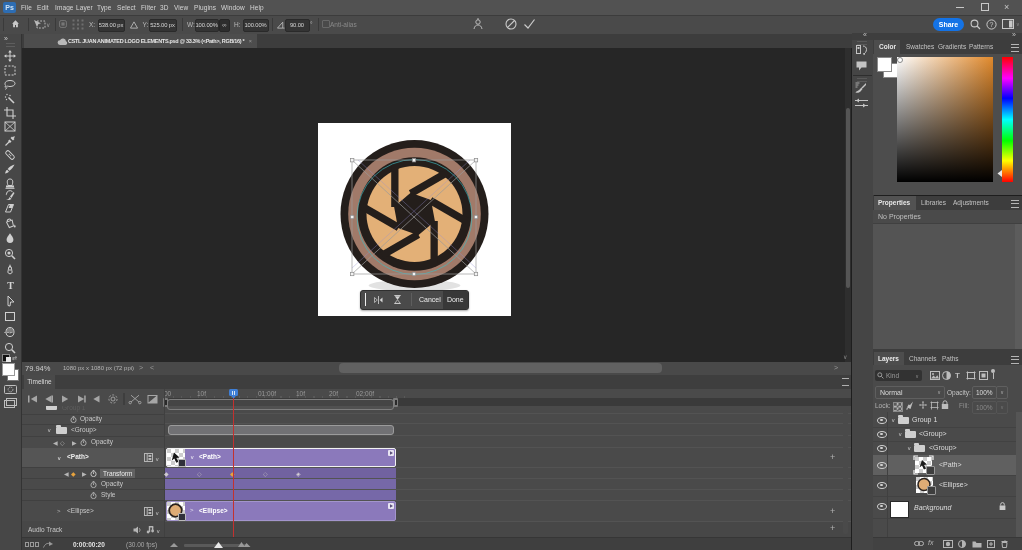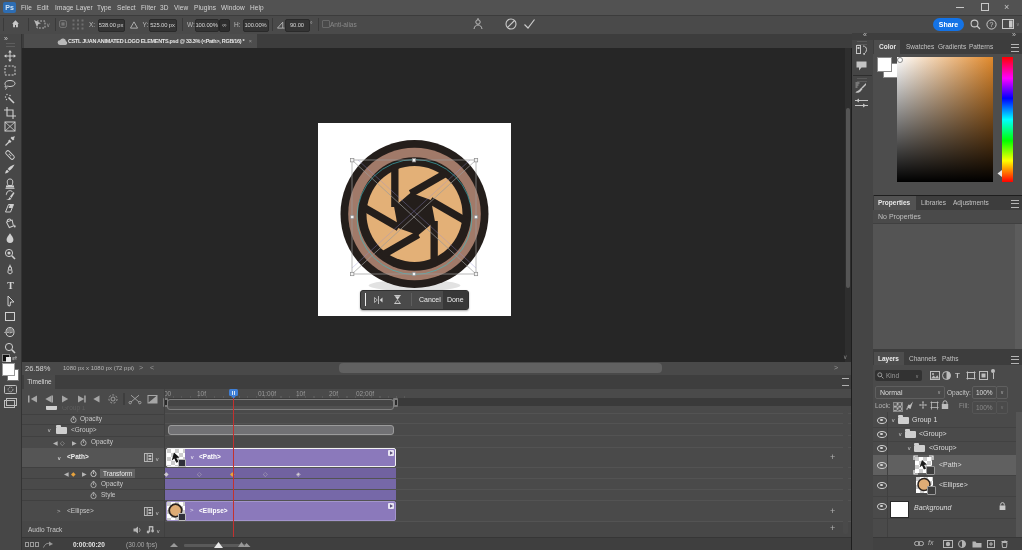--- a/index.html
+++ b/index.html
@@ -321,21 +321,21 @@
     <span class="abs" style="left:58px;top:5px;font-size:7px;color:#ececec;">Cancel</span>
     <div class="abs" style="left:81.5px;top:0;width:25.5px;height:18px;background:#383838;border-radius:0 3px 3px 0;color:#ececec;font-size:7px;text-align:center;line-height:18px;">Done</div>
   </div>
 
   <div class="abs" style="left:823px;top:0;width:6px;height:314px;background:#2e2e2e;"></div>
   <div class="abs" style="left:824px;top:60px;width:4px;height:180px;background:#555;border-radius:2px;"></div>
   <div class="abs" style="left:821px;top:305px;font-size:6px;color:#888;">∨</div>
 </div>
 
 <div class="abs" style="left:22px;top:362px;width:829px;height:13px;background:#494949;">
-  <span style="position:absolute;left:3px;top:2px;font-size:7.5px;color:#cfcfcf;">26.58%</span>
+  <span style="position:absolute;left:3px;top:2px;font-size:7.5px;color:#cfcfcf;">79.94%</span>
   <span style="position:absolute;left:41px;top:3px;font-size:6px;color:#b5b5b5;">1080 px x 1080 px (72 ppi)</span>
   <span style="position:absolute;left:117px;top:2px;font-size:7px;color:#9a9a9a;">&gt;</span>
   <span style="position:absolute;left:128px;top:2px;font-size:7px;color:#9a9a9a;">&lt;</span>
   <div style="position:absolute;left:317px;top:1px;width:323px;height:10px;background:#616161;border-radius:4px;"></div>
   <span style="position:absolute;left:812px;top:2px;font-size:7px;color:#9a9a9a;">&gt;</span>
 </div>
 
 <div id="timeline">
   <style>
     .trow{position:absolute;left:22px;width:142px;border-bottom:1px solid #404040;}

